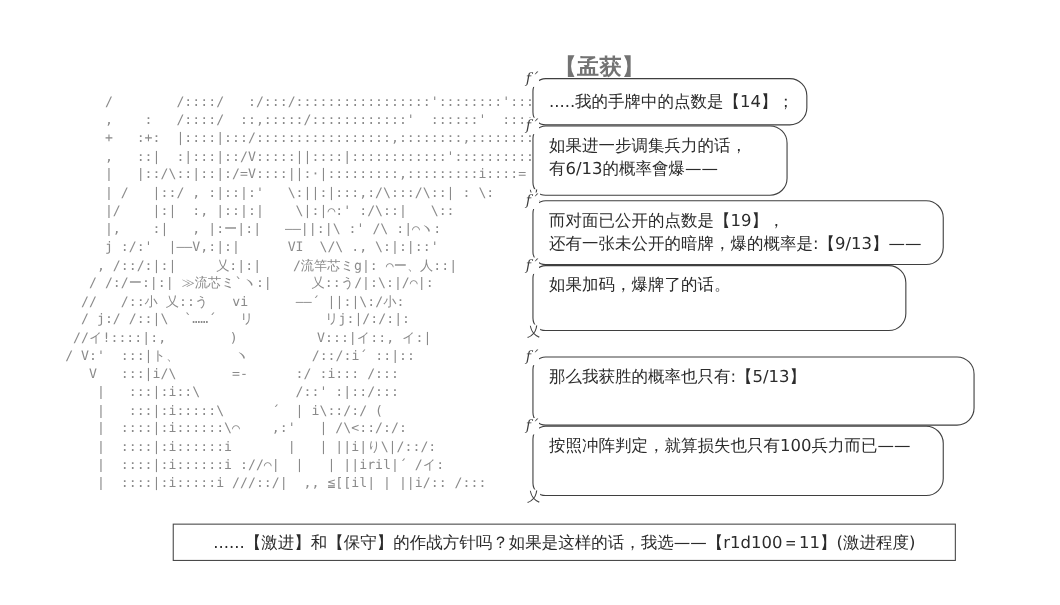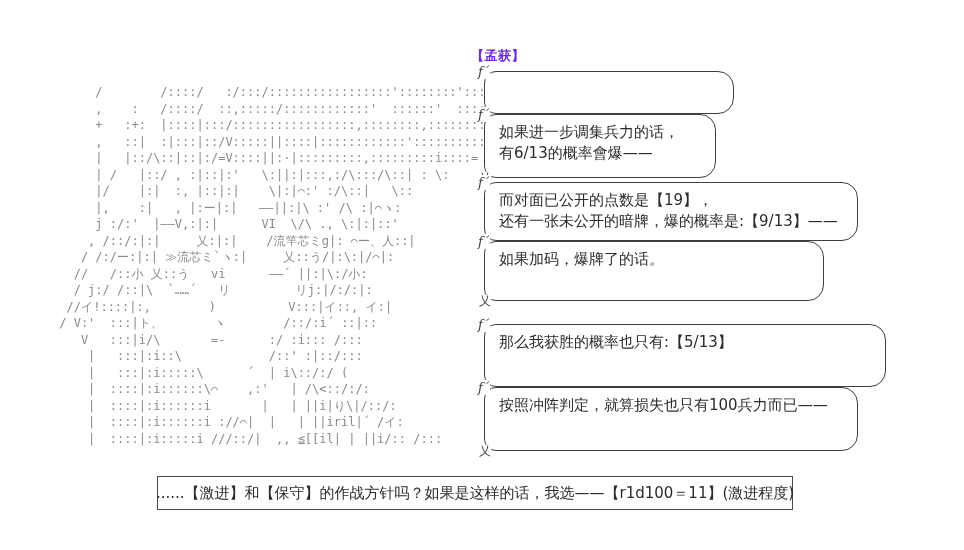--- a/index.html
+++ b/index.html
@@ -21,24 +21,24 @@
     font-family: "DejaVu Sans Mono", monospace;
     font-size: 12px;
     line-height: 16.5px;
     color: #8a8a8a;
     white-space: pre;
     overflow: hidden;
   }
   
   .name-label {
     position: absolute;
-    left: 471px; top: 47px;
-    font-size: 13px;
+    left: 504px; top: 47px;
+    font-size: 20px;
     font-weight: bold;
-    color: #6d28d9;
+    color: #737373;
     letter-spacing: 0.5px;
   }
   
   .bubble {
     position: absolute;
     border: 1.5px solid #3f3f3f;
     border-radius: 12px 16px 16px 12px;
     background: #ffffff;
     box-sizing: border-box;
     padding: 7px 12px 0 14px;
@@ -67,21 +67,21 @@
     left: -6px; bottom: -7px;
     font-size: 12px;
     color: #3f3f3f;
     background: #ffffff;
     line-height: 1;
   }
   
   #choice-box {
     position: absolute;
     left: 157px; top: 476px;
-    width: 636px; height: 34px;
+    width: 712px; height: 34px;
     border: 1px solid #4a4a4a;
     box-sizing: border-box;
     display: flex;
     align-items: center;
     justify-content: center;
     background: #ffffff;
     text-align: right;
   }
   #choice-box .choice-text {
     font-size: 15px;
@@ -114,20 +114,21 @@
      |   :::|:i:::::\      ´  | i\::/:/ (
      |  ::::|:i::::::\⌒    ,:'   | /\&lt;::/:/:
      |  ::::|:i::::::i       |   | ||i|り\|/::/:
      |  ::::|:i::::::i ://⌒|  |   | ||iril|´ /イ:
      |  ::::|:i:::::i ///::/|  ,, ≦[[il| | ||i/:: /:::</pre>
 
   <div class="name-label">【孟获】</div>
 
   <div class="bubble single" style="left:484px; top:71px; width:250px; height:43px;">
     <span class="tail-f">f´</span>
+    <span class="line">.....我的手牌中的点数是【14】；</span>
   </div>
 
   <div class="bubble" style="left:484px; top:114px; width:232px; height:64px;">
     <span class="tail-f">f´</span>
     <span class="line">如果进一步调集兵力的话，</span>
     <span class="line">有6/13的概率會爆——</span>
     <span class="tail-x">乂</span>
   </div>
 
   <div class="bubble" style="left:484px; top:182px; width:374px; height:59px;">

